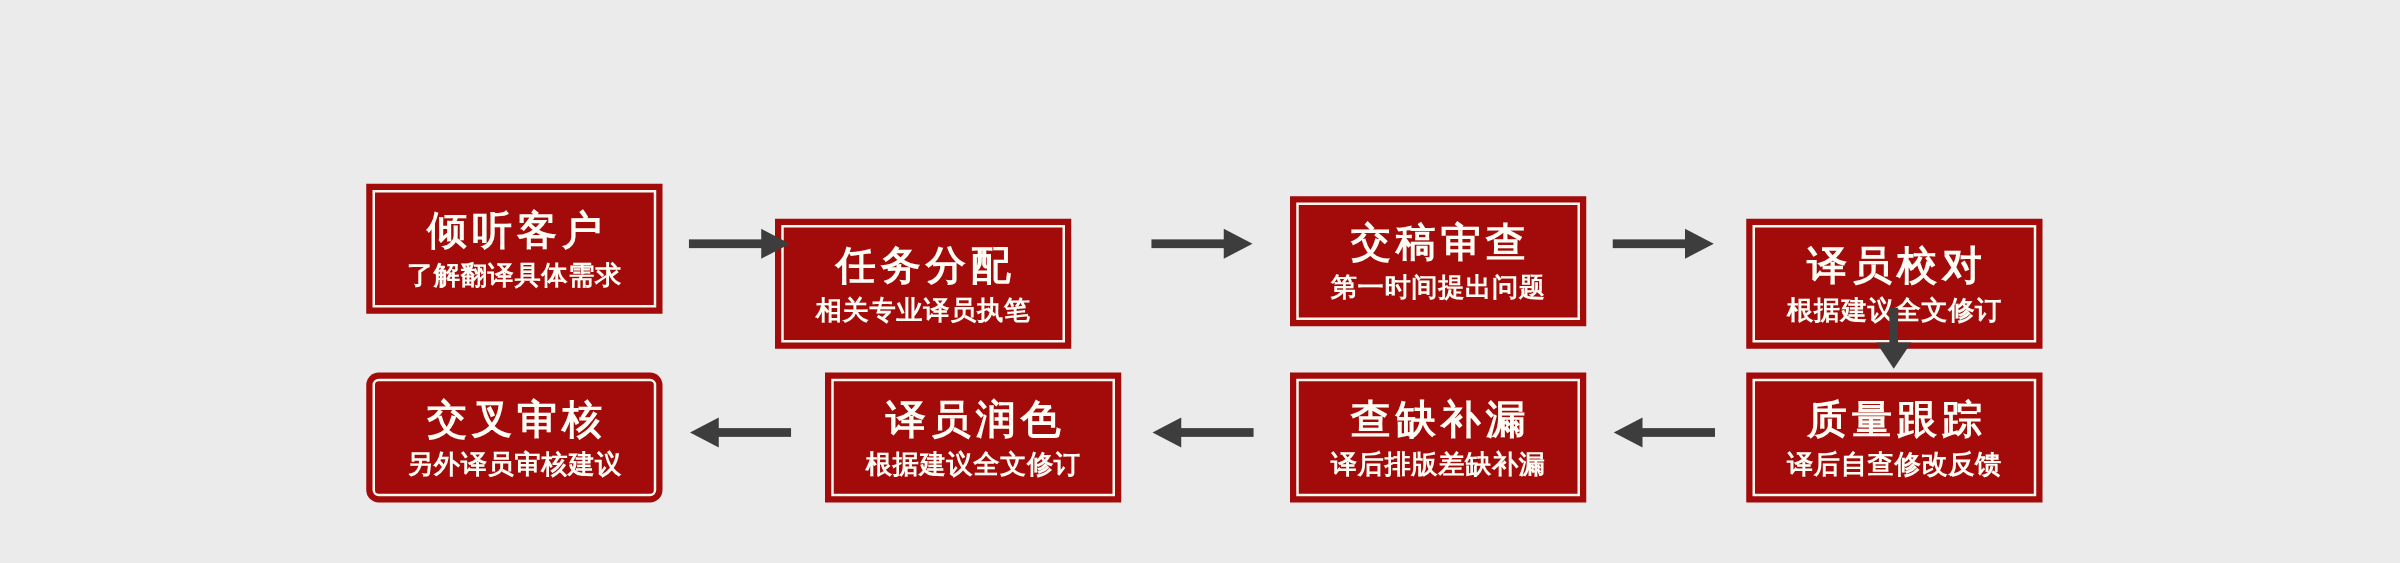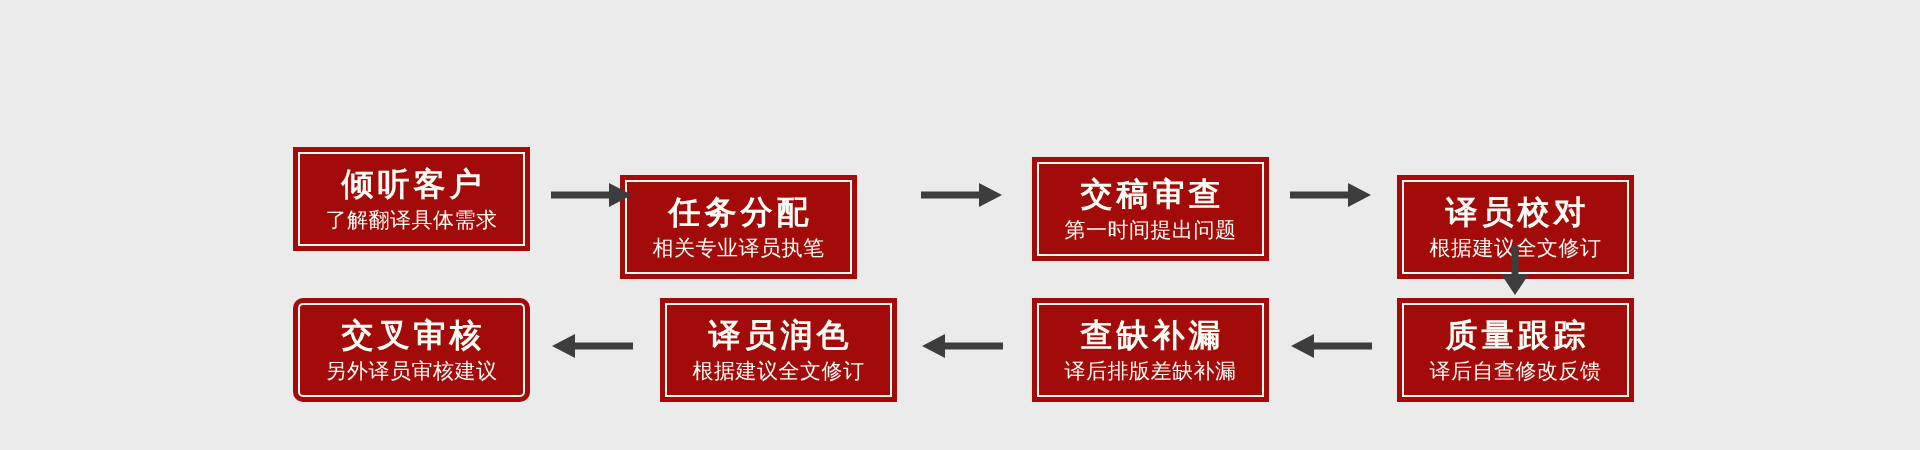--- a/index.html
+++ b/index.html
@@ -13,21 +13,21 @@
     background:#a30a0a;
     outline:2px solid #faf8ef; outline-offset:-7px;
     color:#fdfdf5;
     display:flex; flex-direction:column; align-items:center; justify-content:center;
     text-align:center;
   }
   .title-box { left:850px; top:23px; width:232px; height:94px; }
   .title-box .t { font-size:37px; font-weight:bold; letter-spacing:5px; text-indent:5px; }
   .step { width:237px; height:104px; padding-top:2px; }
   .step .t { font-size:32px; font-weight:bold; letter-spacing:4px; text-indent:4px; line-height:1.15; }
-  .step .s { font-size:21px; font-weight:normal; letter-spacing:0.5px; margin-top:4px; white-space:nowrap; }
+  .step .s { font-size:21px; font-weight:bold; letter-spacing:0.5px; margin-top:4px; white-space:nowrap; }
   #step1 { left:293px;  top:147px; }
   #step2 { left:620px;  top:147px;margin-top:28px; }
   #step3 { left:1032px; top:157px; }
   #step4 { left:1397px; top:147px;margin-top:28px; }
   #step5 { left:1397px; top:298px; }
   #step6 { left:1032px; top:298px; }
   #step7 { left:660px;  top:298px; }
   #step8 { left:293px;  top:298px;border-radius:10px; }
   .arrow { position:absolute; }
   .arrow svg { display:block; }

